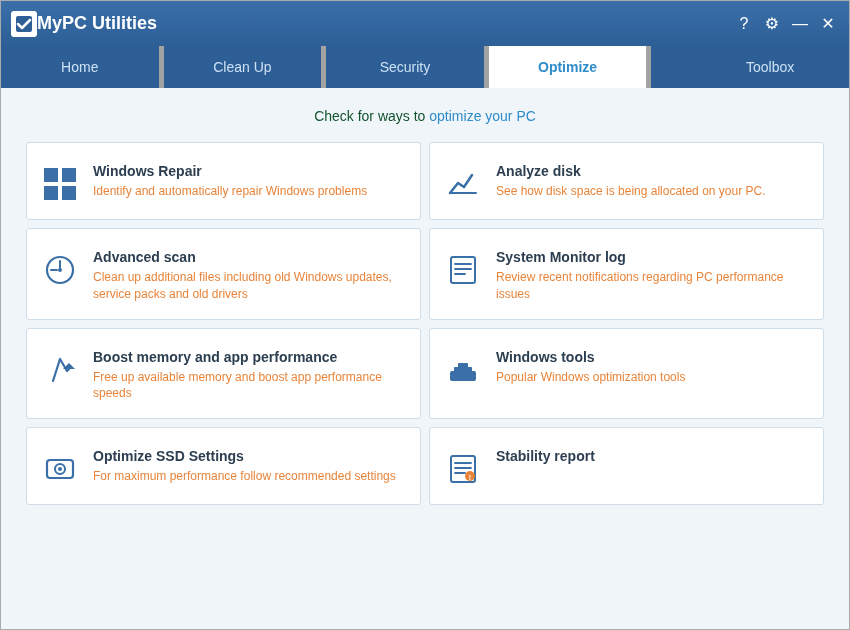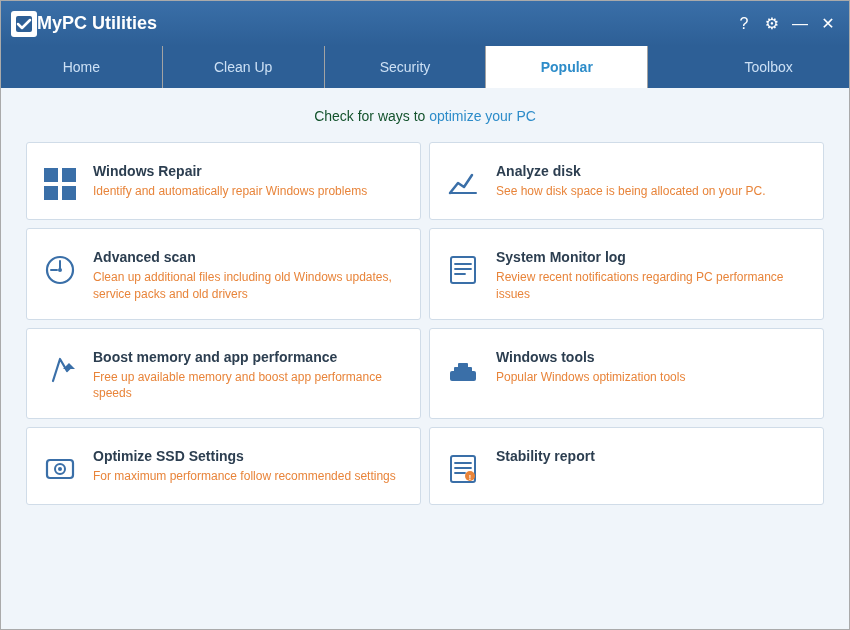--- a/index.html
+++ b/index.html
@@ -59,21 +59,21 @@
     }
     .nav-tab {
       flex: 1;
       display: flex;
       align-items: center;
       justify-content: center;
       color: #cce0f5;
       font-size: 14px;
       font-weight: 500;
       cursor: pointer;
-      border-right: 1px solid #a3a3a3;
+      border-right: 5px solid #a3a3a3;
       transition: background 0.15s;
     }
     .nav-tab.active {
       background: #fff;
       color: #2d8cc9;
       font-weight: 600;
     }
     .nav-tab:last-child { border-right: none; padding-left: 40px; }
 
     
@@ -163,21 +163,21 @@
   <div class="nav-tab">
     <span>Home</span>
   </div>
   <div class="nav-tab">
     <span>Clean Up</span>
   </div>
   <div class="nav-tab">
     <span>Security</span>
   </div>
   <div class="nav-tab active">
-    <span>Popular</span>
+    <span>Optimize</span>
   </div>
   <div class="nav-tab">
     <span>Toolbox</span>
   </div>
 </div>
 
 <div class="main-content">
   <div class="page-subtitle">
     <span>Check for ways to </span><span style="color:#2d8cc9;font-weight:500;">optimize your PC</span>
   </div>

